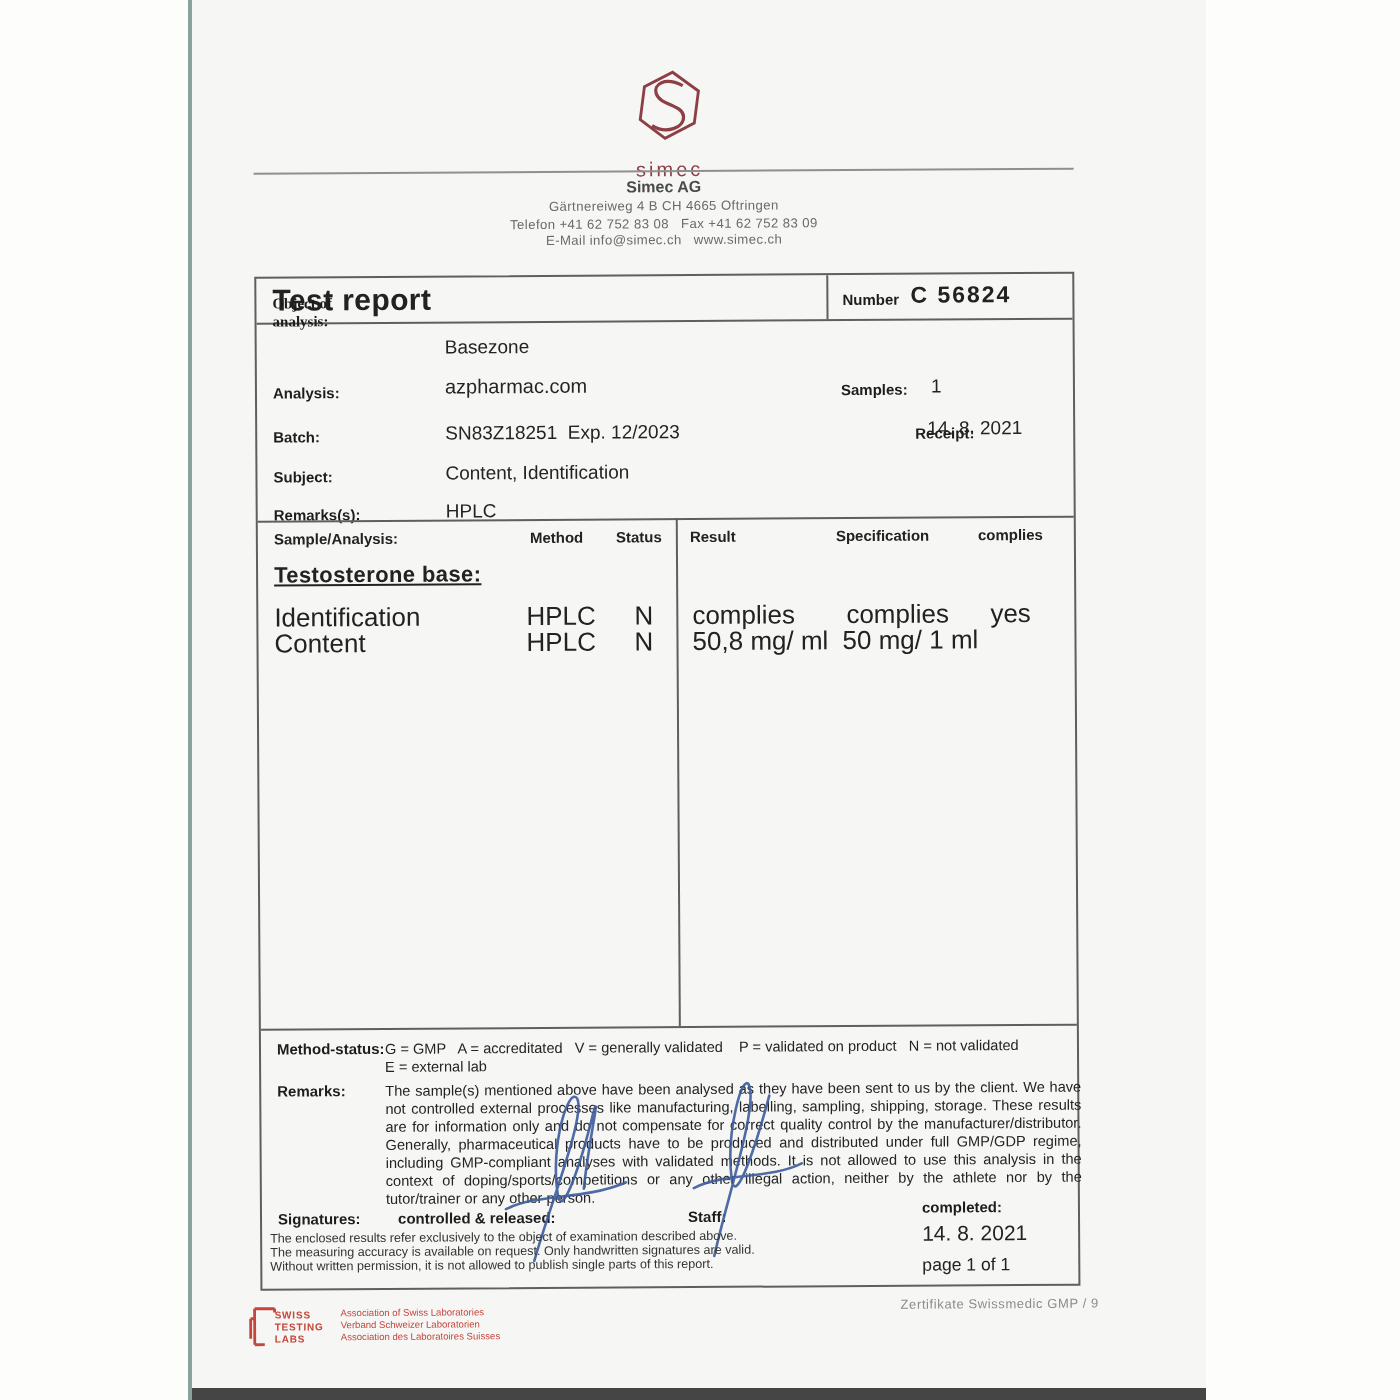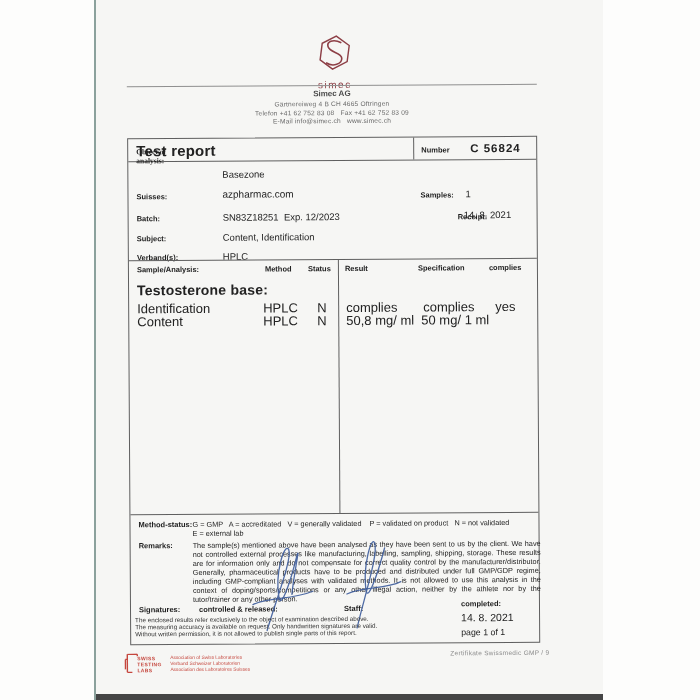--- a/index.html
+++ b/index.html
@@ -33,21 +33,21 @@
   .abs { position:absolute; white-space:nowrap; }
   .lbl { font-size:7.5px; font-weight:bold; color:#1d1d1d; }
   .val { font-size:9.5px; color:#242424; }
   .hline { position:absolute; left:0; width:100%; height:1px; background:#5f5f5f; }
   .vline { position:absolute; width:1px; background:#5f5f5f; }
 
   .title { font-size:15px; font-weight:bold; letter-spacing:0.2px; }
   .num-val { font-size:11.5px; font-weight:bold; letter-spacing:1px; }
 
   .th { font-size:7.5px; font-weight:bold; }
-  .group { font-size:14px; font-weight:bold; letter-spacing:0.2px; }
+  .group { font-size:11px; font-weight:bold; letter-spacing:0.2px;text-decoration:underline; }
   .cell { font-size:13px; }
 
   .small { font-size:7.3px; line-height:9px; color:#242424; }
   .para { white-space:normal; width:348px; text-align:justify; }
   .fine { font-size:6.3px; line-height:7.4px; color:#333; }
 
   .comp-date { font-size:10.5px; }
   .comp-page { font-size:8.8px; }
 
   .sig { position:absolute; opacity:0.9; }
@@ -85,36 +85,36 @@
         <div class="lh-line">Gärtnereiweg 4 B  CH 4665 Oftringen</div>
         <div class="lh-line">Telefon +41 62 752 83 08&nbsp;&nbsp;&nbsp;Fax +41 62 752 83 09</div>
         <div class="lh-line">E-Mail  info@simec.ch&nbsp;&nbsp;&nbsp;www.simec.ch</div>
       </div>
 
       <div class="frame">
 
         <div class="abs title" style="left:8px; top:3px;">Test report</div>
         <div class="vline" style="left:285px; top:0; height:22px;"></div>
         <div class="abs lbl" style="left:293px; top:8px;">Number</div>
-        <div class="abs num-val" style="left:327px; top:5px;margin-left:15px;">C&nbsp;56824</div>
+        <div class="abs num-val" style="left:327px; top:5px;">C&nbsp;56824</div>
         <div class="hline" style="top:22px;"></div>
 
         <div class="abs lbl" style="left:8px; top:8px; width:54px; white-space:normal; line-height:9px;font-family:Liberation Serif, serif;">Object of analysis:</div>
         <div class="abs val" style="left:94px; top:30px;">Basezone</div>
 
-        <div class="abs lbl" style="left:8px; top:53px;">Suisses:</div>
+        <div class="abs lbl" style="left:8px; top:53px;">Analysis:</div>
         <div class="abs val" style="left:94px; top:50px; font-size:10px;">azpharmac.com</div>
 
         <div class="abs lbl" style="left:8px; top:75px;">Batch:</div>
         <div class="abs val" style="left:94px; top:73px;">SN83Z18251&nbsp; Exp. 12/2023</div>
 
         <div class="abs lbl" style="left:8px; top:95px;">Subject:</div>
         <div class="abs val" style="left:94px; top:93px;">Content, Identification</div>
 
-        <div class="abs lbl" style="left:8px; top:114px;">Verband(s):</div>
+        <div class="abs lbl" style="left:8px; top:114px;">Remarks(s):</div>
         <div class="abs val" style="left:94px; top:112px;">HPLC</div>
 
         <div class="abs lbl" style="left:292px; top:53px;">Samples:</div>
         <div class="abs val" style="left:337px; top:51px;">1</div>
 
         <div class="abs lbl" style="left:297px; top:75px;padding-left:32px;">Receipt:</div>
         <div class="abs val" style="left:335px; top:72px;">14. 8. 2021</div>
 
         <div class="hline" style="top:121px;"></div>
         <div class="vline" style="left:209px; top:121px; height:254px;"></div>

